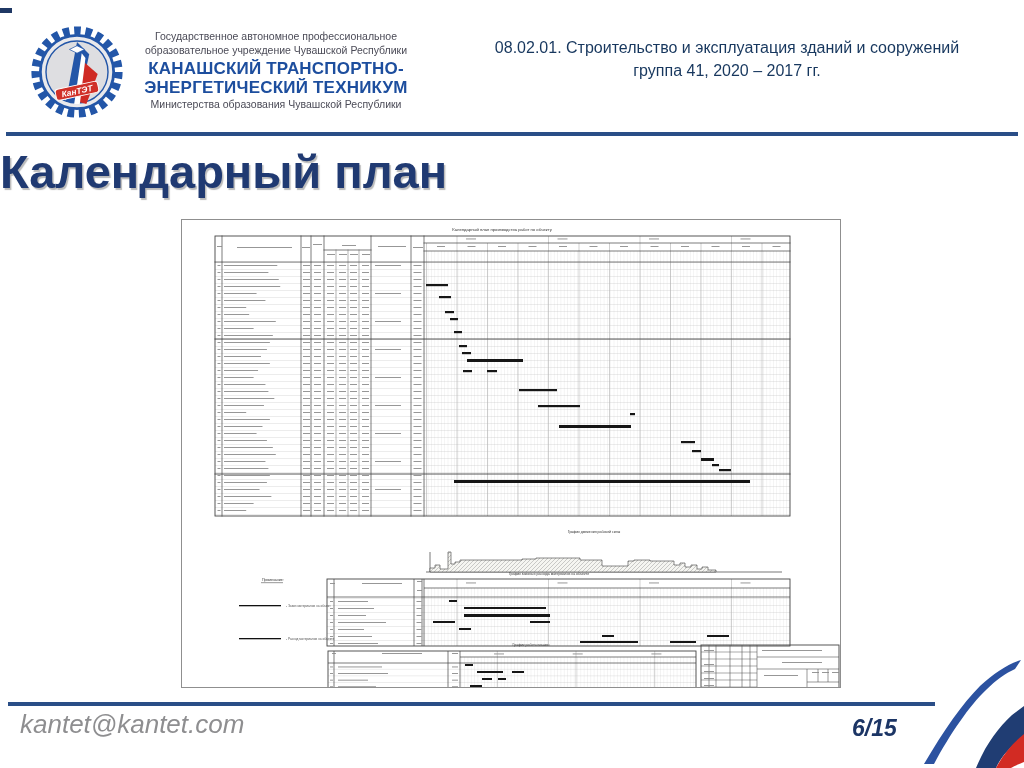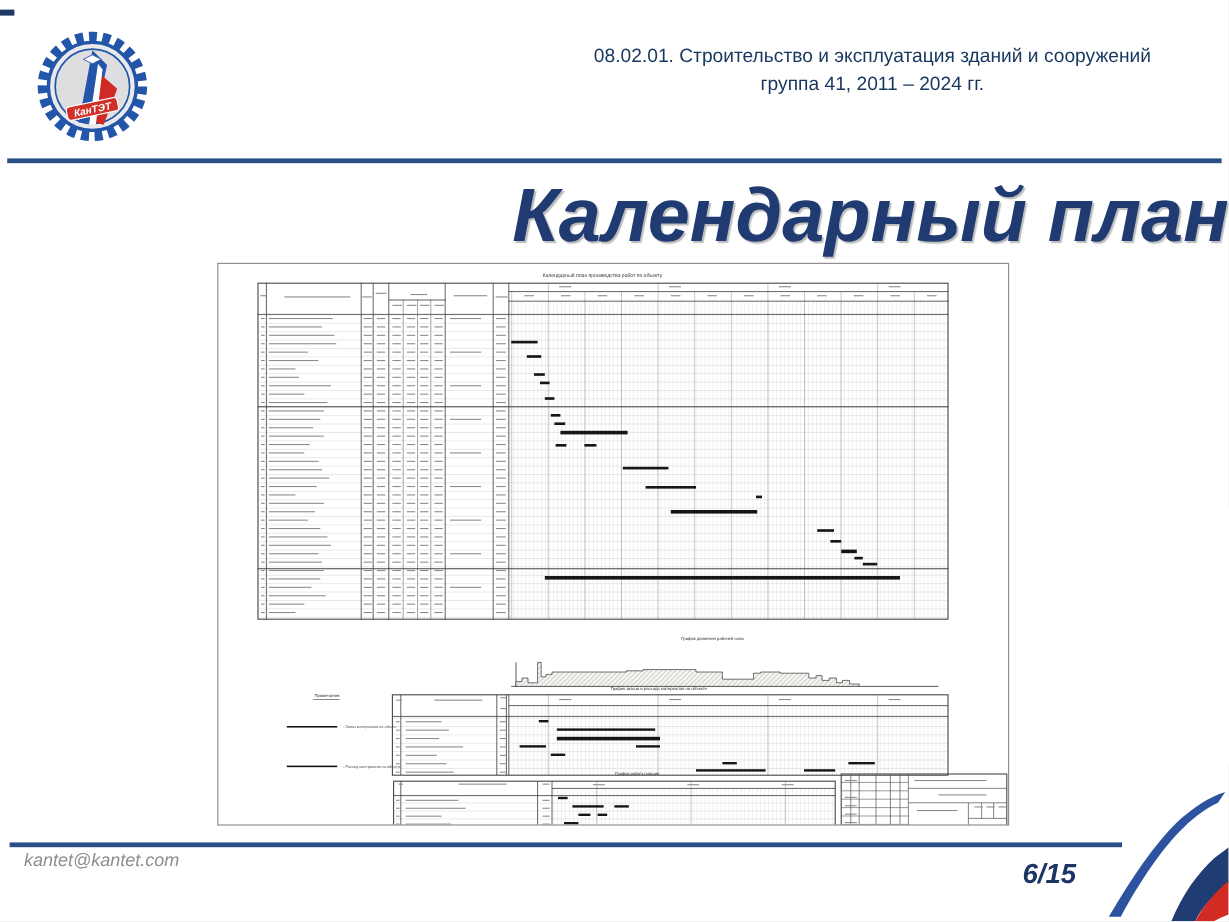--- a/index.html
+++ b/index.html
@@ -7,29 +7,29 @@
          font-family:"Liberation Sans",sans-serif;}
   
   .corner-tick{position:absolute;left:0;top:8px;width:12px;height:5px;background:#1f3864;}
   .logo{position:absolute;left:30px;top:24px;width:94px;height:96px;}
   .org-block{position:absolute;left:118px;top:30px;width:316px;text-align:center;}
   .org-small{font-size:10.5px;color:#4b4b57;line-height:13.5px;}
   .org-name{font-size:17px;font-weight:bold;color:#1d4e9e;line-height:19px;letter-spacing:.2px;}
   .program-block{position:absolute;left:438px;top:36px;width:578px;text-align:center;
                  color:#17375e;font-weight:normal;font-size:16px;line-height:23px;}
   .rule-top{position:absolute;left:6px;top:132px;width:1012px;height:4px;background:#2a4e87;}
-  .page-title{position:absolute;left:0;top:144px;width:1024px;text-align:right;
-              font-size:63px;font-weight:bold;color:#203a72;
-              text-shadow:1.5px 1.5px 1px rgba(130,130,130,.55);font-style:italic;}
+  .page-title{position:absolute;left:0;top:144px;width:1024px;text-align:left;
+              font-size:47px;font-weight:bold;color:#203a72;
+              text-shadow:1.5px 1.5px 1px rgba(130,130,130,.55);}
   
   .sheet{position:absolute;left:181px;top:219px;width:660px;height:469px;background:#fff;
          border:1px solid #8f8f8f;box-sizing:border-box;}
   
   .rule-bottom{position:absolute;left:8px;top:702px;width:927px;height:4px;background:#2a4e87;}
-  .footer-email{position:absolute;left:20px;top:709px;font-size:15px;font-style:italic;color:#8e8e90;}
+  .footer-email{position:absolute;left:20px;top:709px;font-size:26px;font-style:italic;color:#8e8e90;}
   .page-number{position:absolute;left:852px;top:715px;font-size:23px;font-weight:bold;
                font-style:italic;color:#1c3565;}
   .swoosh{position:absolute;left:918px;top:638px;width:106px;height:130px;}
 </style>
 </head>
 <body>
 
 <div class="slide">
 
   <div class="corner-tick"></div>
@@ -41,24 +41,31 @@
     <polygon points="38,82 50,18 63,31 52,82" fill="#2356a8"></polygon>
     <polygon points="52,82 58,40 72,52 60,84" fill="#cf2a24"></polygon>
     <polygon points="47,84 55,30 59,35 53,84" fill="#ffffff"></polygon>
     <path d="M42,26 L50,22 L58,26 L50,30 Z" fill="#ffffff" stroke="#2356a8" stroke-width="0.8"></path>
     <g transform="rotate(-12 50 70)">
       <rect x="27" y="64" width="46" height="12" rx="3" fill="#d03028" stroke="#ffffff" stroke-width="1"></rect>
       <text x="50" y="73.5" text-anchor="middle" font-size="9" font-style="italic" font-weight="bold" fill="#ffffff" font-family="Liberation Sans, sans-serif">КанТЭТ</text>
     </g>
   </svg>
 
+  <div class="org-block">
+    <div class="org-small">Государственное автономное профессиональное</div>
+    <div class="org-small">образовательное учреждение Чувашской Республики</div>
+    <div class="org-name" style="margin-top:2px;">КАНАШСКИЙ ТРАНСПОРТНО-</div>
+    <div class="org-name">ЭНЕРГЕТИЧЕСКИЙ ТЕХНИКУМ</div>
+    <div class="org-small" style="margin-top:1px;">Министерства образования Чувашской Республики</div>
+  </div>
 
   <div class="program-block">
     <div>08.02.01. Строительство и эксплуатация зданий и сооружений</div>
-    <div>группа 41, 2011 – 2024 гг.</div>
+    <div>группа 41, 2020 – 2017 гг.</div>
   </div>
 
   <div class="rule-top"></div>
 
   <div class="page-title">Календарный план</div>
 
   <div class="sheet">
     <svg id="doc-svg" width="658" height="467" viewBox="0 0 658 467">
       <defs>
         <pattern id="p-day" width="3.32" height="500" patternUnits="userSpaceOnUse">

